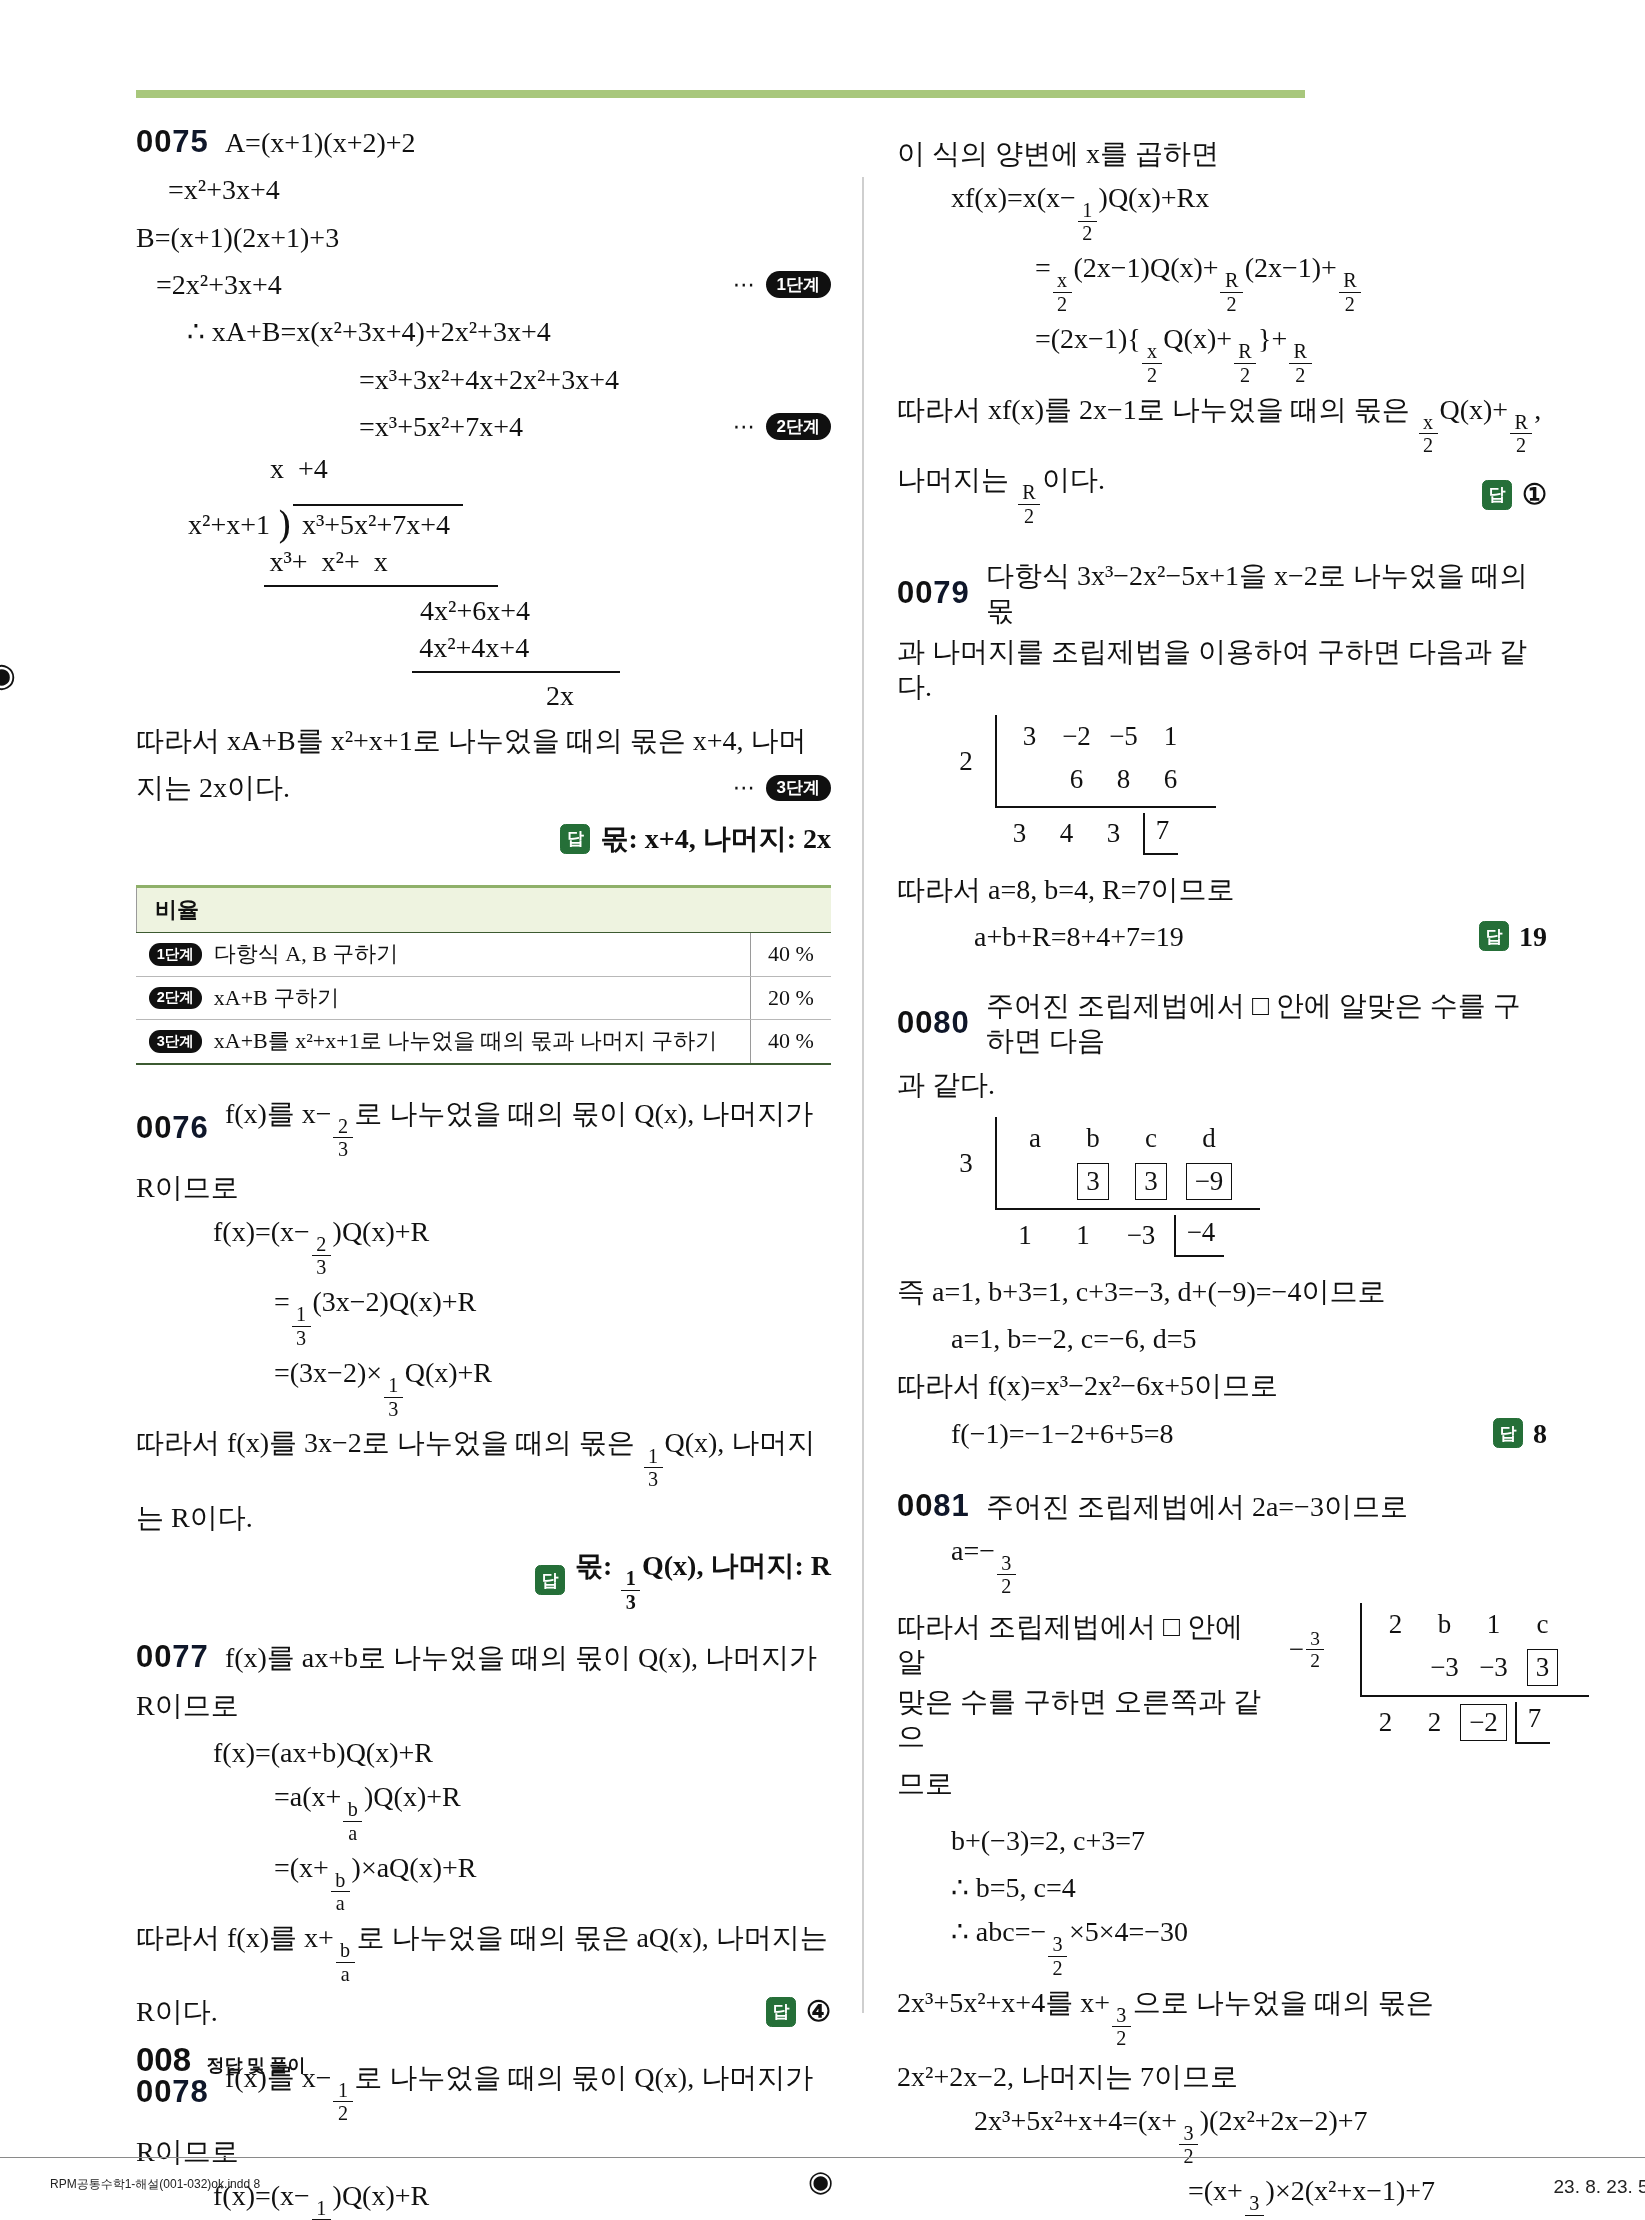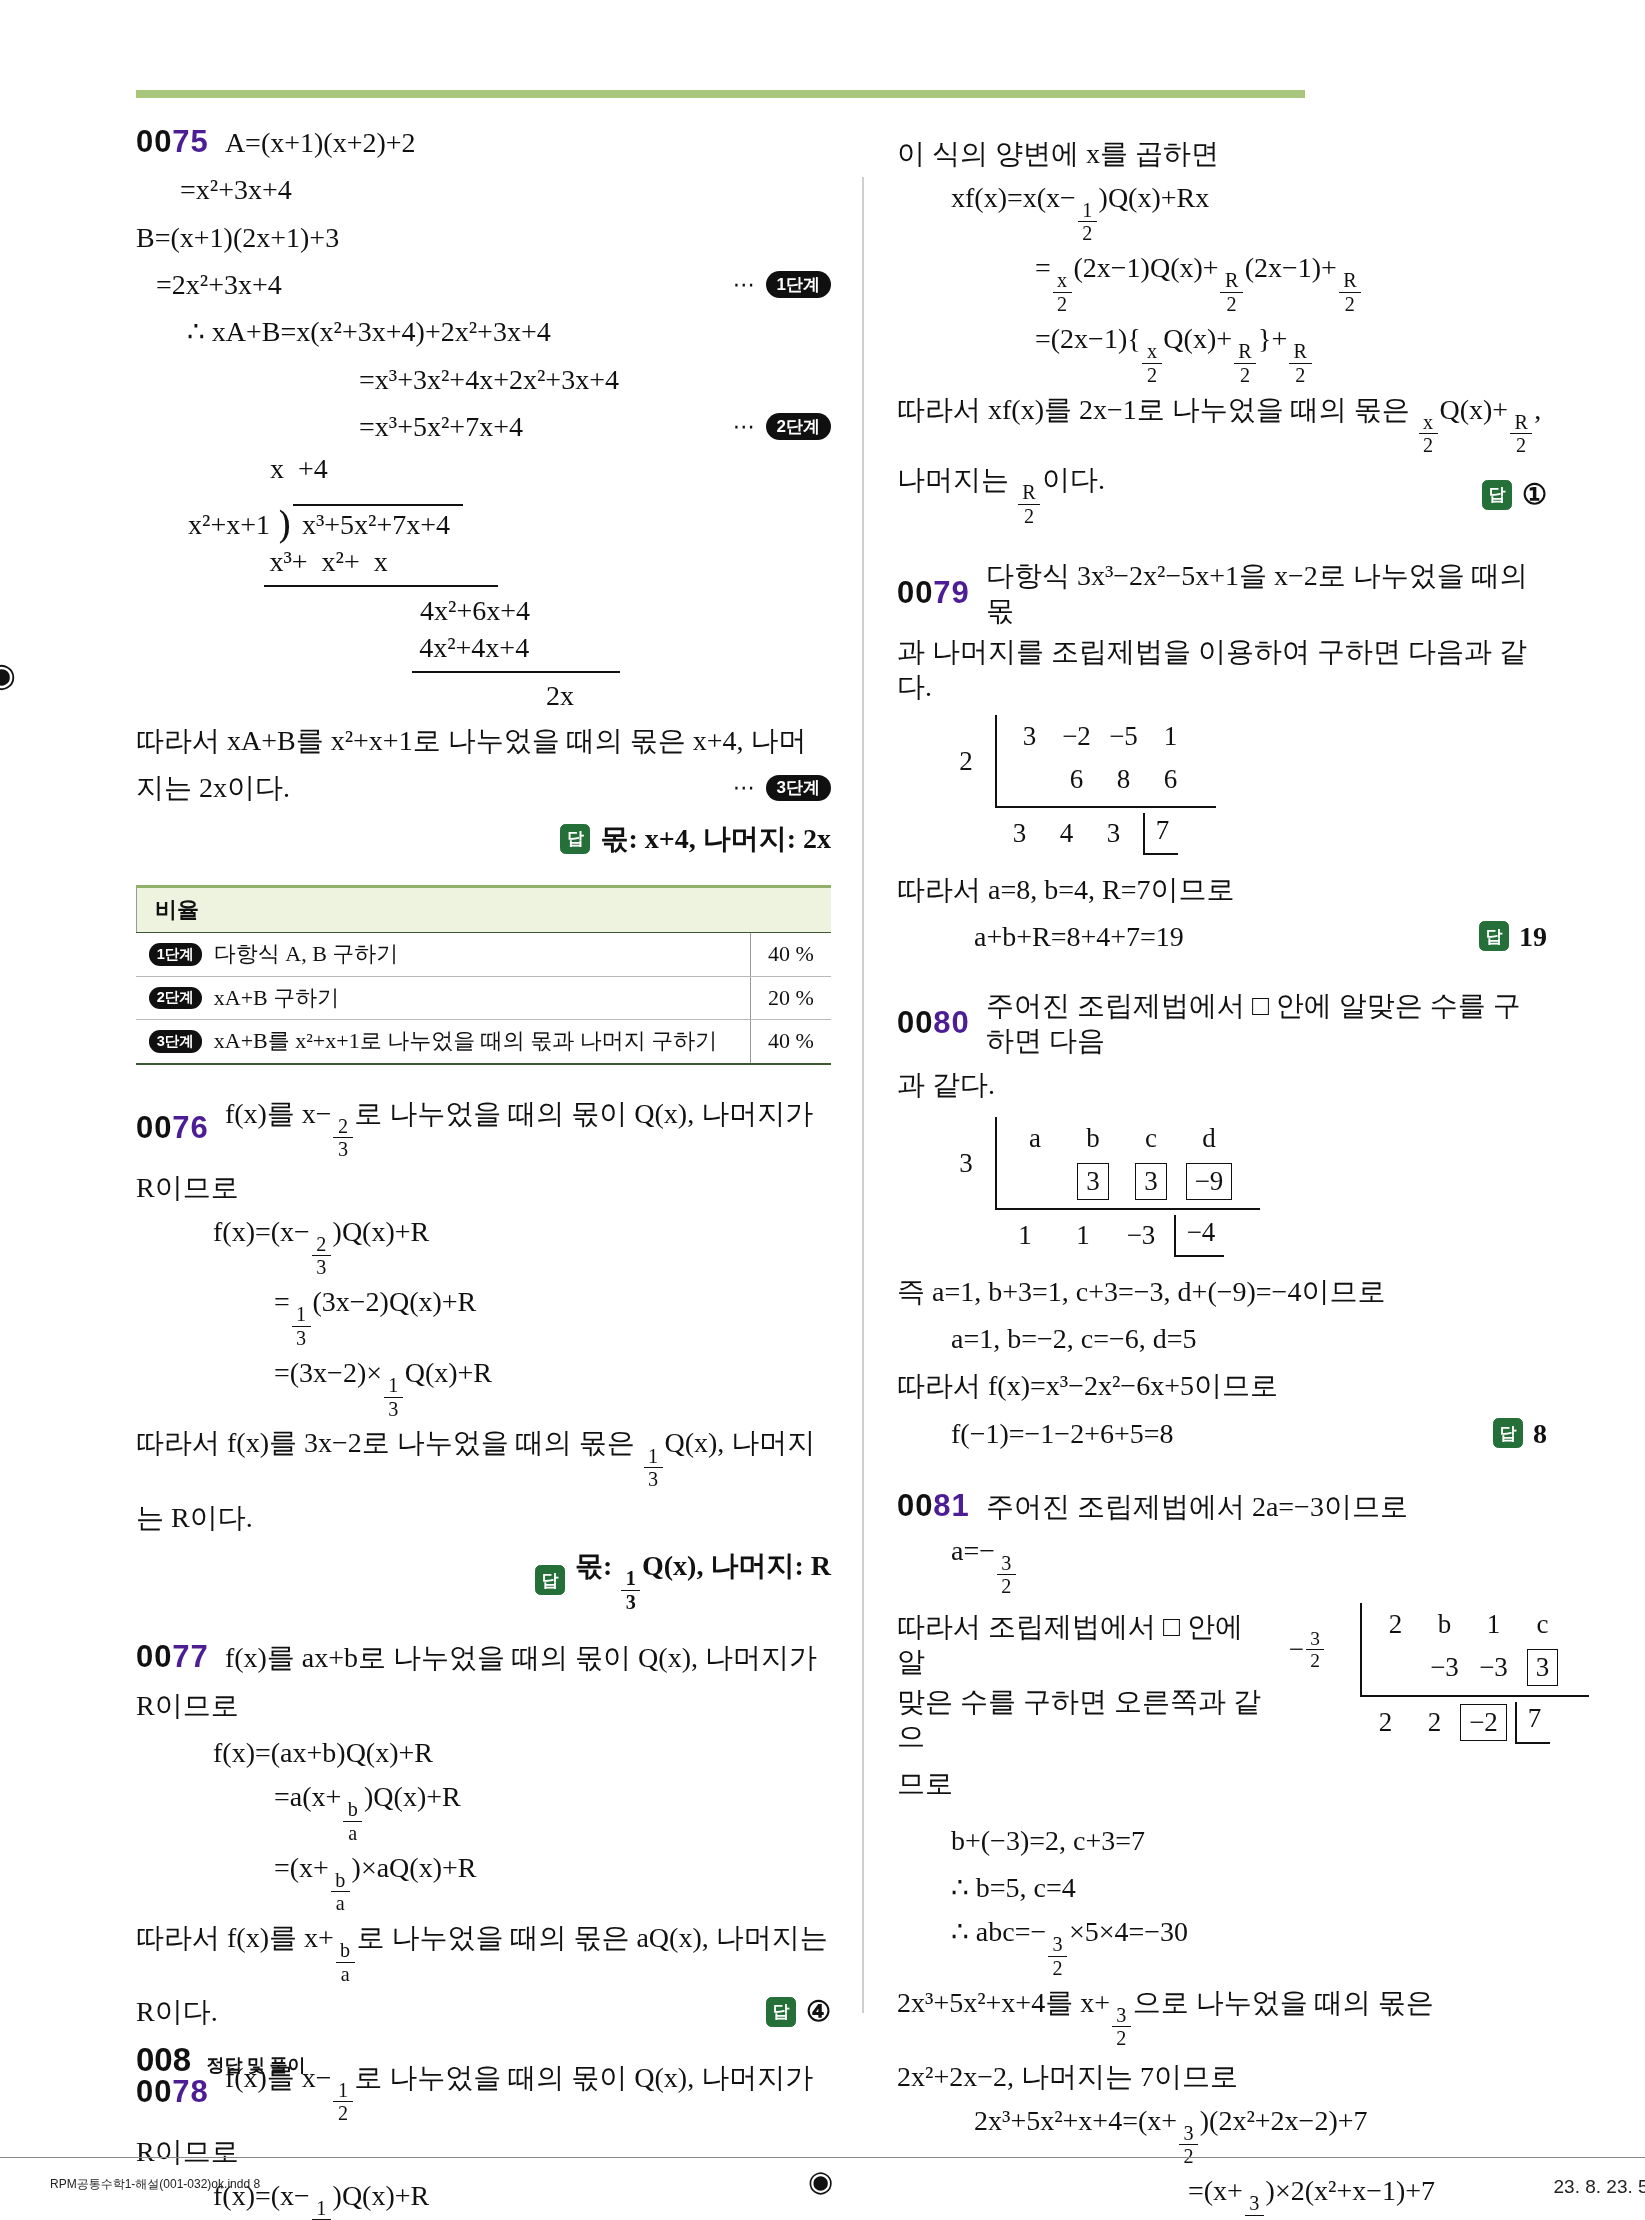--- a/index.html
+++ b/index.html
@@ -8,31 +8,31 @@
     font-family:"Liberation Serif","DejaVu Serif",serif;color:#111;
     overflow:hidden;
   }
   .topbar{position:absolute;left:136px;top:90px;width:1169px;height:8.1px;background:#a8c77c;}
   .divider{position:absolute;left:862px;top:177px;width:1.8px;height:1836px;background:#cfcfcf;}
   .colL{position:absolute;left:136px;top:116px;width:695px;}
   .colR{position:absolute;left:897px;top:127px;width:650px;}
 
   .ln{display:flex;align-items:center;margin:5.4px 0;min-height:42px;font-size:28px;line-height:1.25;}
   .mm{display:inline-block;}
-  .ind-a{margin-left:44px;}
+  .ind-a{margin-left:32px;}
   .ind-b{margin-left:20px;}
   .ind-c{margin-left:51px;}
   .ind-d{margin-left:223px;}
   .ind-e{margin-left:77px;}
   .ind-f{margin-left:138px;}
   .ind-g{margin-left:54px;}
   .ind-h{margin-left:291px;}
 
   .pid{font-family:"Liberation Sans","DejaVu Sans",sans-serif;font-weight:bold;font-size:31px;letter-spacing:0.9px;margin-right:16.3px;flex:none;}
-  .pid .sfx{color:#4c1d95;}
+  .pid .sfx{color:#0f172a;}
 
   .step{margin-left:auto;display:flex;align-items:center;gap:9px;padding-left:12.7px;flex:none;}
   .dots{font-size:22px;letter-spacing:1.8px;}
   .sbadge{background:#101010;color:#fff;font-family:"Liberation Sans","DejaVu Sans",sans-serif;
     font-weight:bold;font-size:17px;padding:2.7px 11px;border-radius:14.5px;white-space:nowrap;}
 
   .ansline{display:flex;justify-content:flex-end;align-items:center;margin:9px 0;font-size:28px;font-weight:bold;min-height:42px;}
   .ansinline{margin-left:auto;display:flex;align-items:center;font-weight:bold;padding-left:14.5px;flex:none;}
   .abadge{display:inline-flex;align-items:center;justify-content:center;width:28px;height:28px;
     background:#256f38;border:1.8px solid #256f38;border-radius:5.4px;color:#fff;

